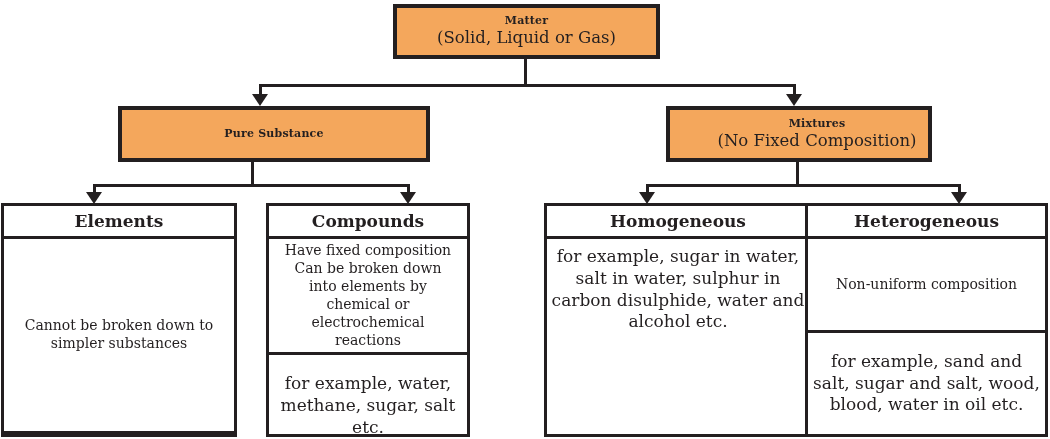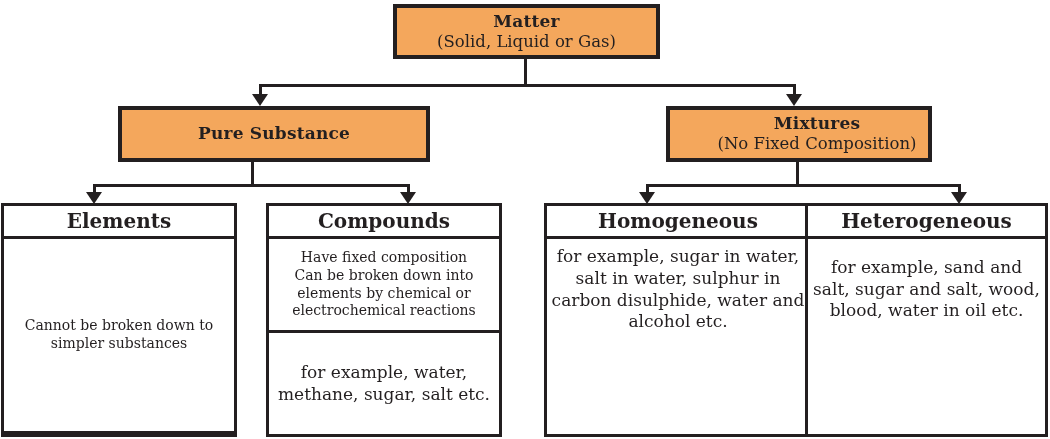--- a/index.html
+++ b/index.html
@@ -41,42 +41,42 @@
   #c-mix-stub-left{left:646px;top:184px;width:3px;height:9px;}
   #c-mix-stub-right{left:958px;top:184px;width:3px;height:9px;}
   #a-mix-left{left:639px;top:192px;}
   #a-mix-right{left:951px;top:192px;}
 
   
   .node{position:absolute;background:var(--node-fill);
         border:4px solid var(--line-color);
         display:flex;flex-direction:column;justify-content:center;align-items:center;
         text-align:center;line-height:1.25;}
-  .node-title{font-weight:bold;font-size:17px;letter-spacing:.2px;}
+  .node-title{font-weight:bold;font-size:11px;letter-spacing:.2px;}
   .node-subtitle{font-size:16.5px;}
   #matter{left:393px;top:4px;width:267px;height:55px;}
   #pure-substance{left:118px;top:106px;width:312px;height:56px;}
   #mixtures{left:666px;top:106px;width:266px;height:56px;padding-left:36px;}
 
   
   .leaf{position:absolute;top:203px;height:234px;background:var(--bg);
         border:3px solid var(--line-color);
         display:flex;flex-direction:column;text-align:center;}
   .leaf-title{flex:0 0 33px;border-bottom:3px solid var(--line-color);
-              font-weight:bold;font-size:20px;
+              font-weight:bold;font-size:17px;
               display:flex;align-items:center;justify-content:center;}
   .leaf-desc{flex:1 1 auto;border-bottom:3px solid var(--line-color);
              font-size:14px;line-height:1.28;white-space:pre-line;
              display:flex;align-items:center;justify-content:center;
              padding:3px 12px;}
   .leaf-examples{flex:0 0 101px;font-size:17px;line-height:1.28;
                  display:flex;align-items:center;justify-content:center;
                  padding:3px 4px;}
   #elements{left:1px;width:236px;}
-  #compounds{left:266px;width:236px;}
+  #compounds{left:266px;width:204px;}
   #homogeneous{left:544px;width:268px;}
   #heterogeneous{left:805px;width:243px;text-align:center;}
 </style>
 </head>
 <body>
 
 <div class="canvas">
 
   <div class="conn" id="c-matter-stem"></div>
   <div class="conn" id="c-l1-hbar"></div>
@@ -125,16 +125,17 @@
     <div class="leaf-examples">for example, water, methane, sugar, salt etc.</div>
   </div>
 
   <div class="leaf" id="homogeneous">
     <div class="leaf-title">Homogeneous</div>
     <div class="leaf-examples">for example, sugar in water, salt in water, sulphur in carbon disulphide, water and alcohol etc.</div>
   </div>
 
   <div class="leaf" id="heterogeneous">
     <div class="leaf-title">Heterogeneous</div>
+    <div class="leaf-desc">Non-uniform composition</div>
     <div class="leaf-examples">for example, sand and salt, sugar and salt, wood, blood, water in oil etc.</div>
   </div>
 
 </div>
 
 </body></html>

